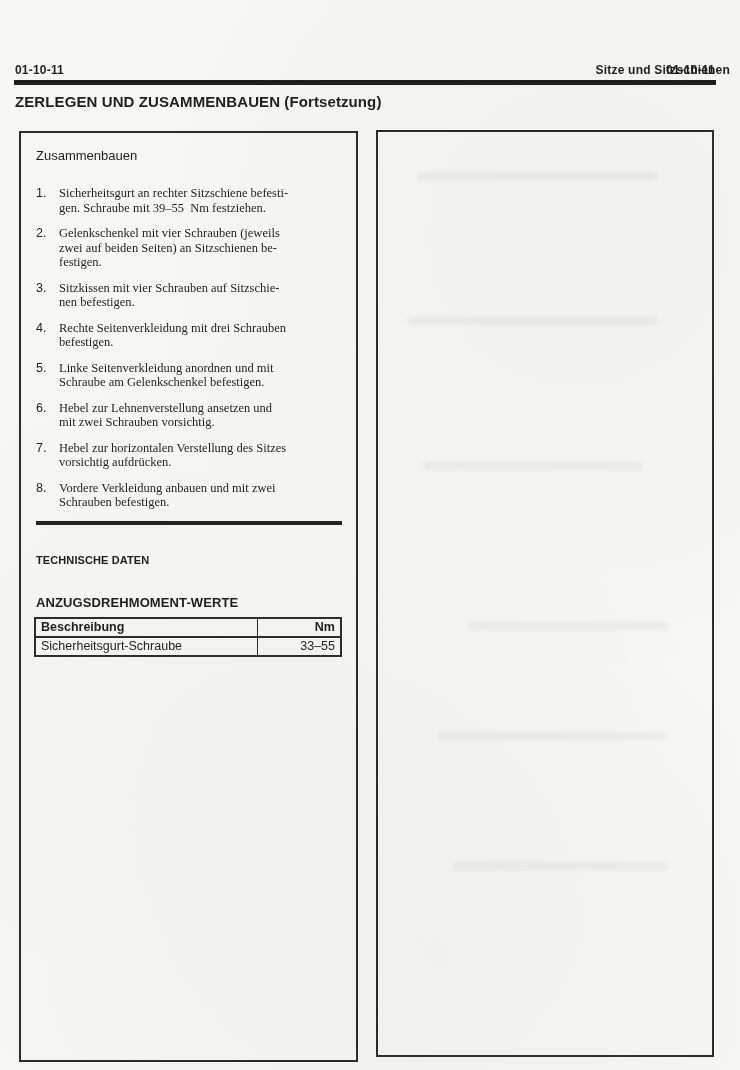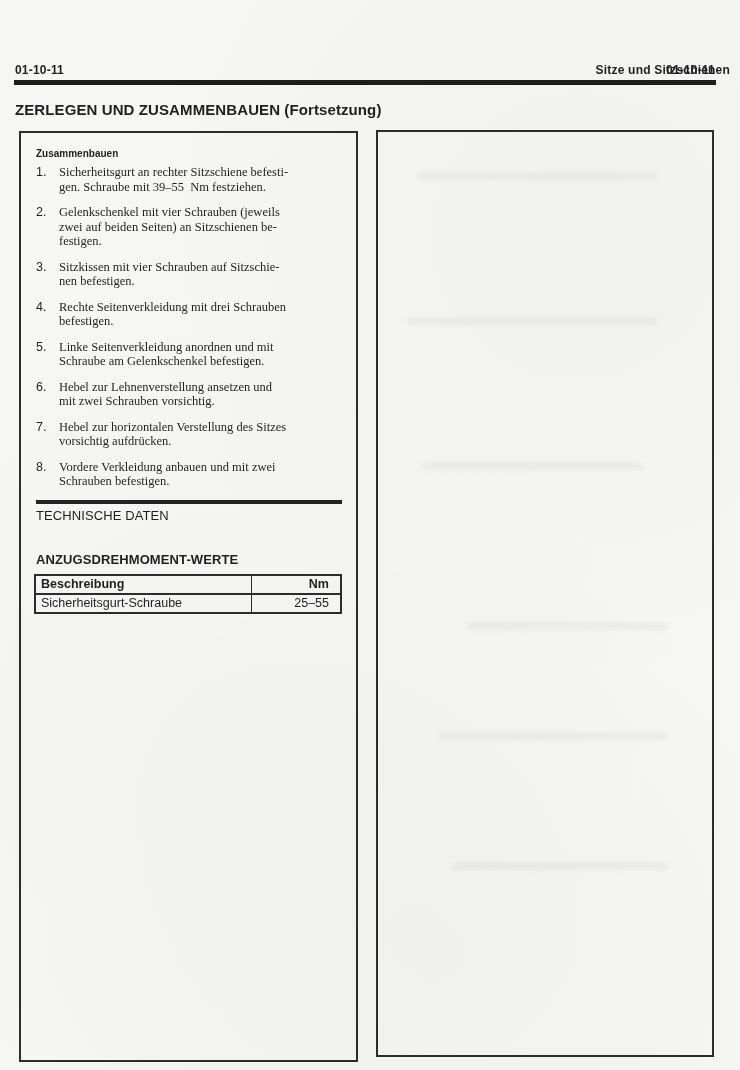--- a/index.html
+++ b/index.html
@@ -19,50 +19,50 @@
       radial-gradient(circle at 30% 70%, rgba(90,90,90,0.025), transparent 50%),
       radial-gradient(circle at 60% 90%, rgba(90,90,90,0.03), transparent 40%);
   }
 
   
   .hdr-code-left  { position: absolute; left: 15px;  top: 63px; font-size: 12px; font-weight: bold; letter-spacing: .2px; }
   .hdr-title     { position: absolute; left: 0; right: 10px; top: 63px; text-align: right; font-size: 12px; font-weight: bold; letter-spacing: .2px; }
   .hdr-code-right { position: absolute; right: 25px; top: 63px; font-size: 12px; font-weight: bold; letter-spacing: .2px; }
   .hdr-rule { position: absolute; left: 14px; top: 80px; width: 702px; height: 5px; background: #1d1d1d; }
 
-  .section-title { position: absolute; left: 15px; top: 101px; font-size: 15px; font-weight: bold; letter-spacing: .1px; }
+  .section-title { position: absolute; left: 15px; top: 93px; font-size: 15px; font-weight: bold; letter-spacing: .1px; }
 
   
   .left-panel {
     position: absolute; left: 19px; top: 131px;
     width: 339px; height: 931px;
     border: 2px solid #2c2c2c;
     box-sizing: border-box;
     padding: 15px 14px 0 15px;
   }
-  .assembly-heading { font-size: 10px; font-weight: bold; margin: 0 0 6px 0; }
+  .assembly-heading { font-size: 13px; font-weight: normal; margin: 0 0 23px 0; }
   .step { display: flex; margin: 0 0 11px 0; font-size: 12.5px; line-height: 14.5px; }
   .step-num { flex: none; width: 23px; }
   .step-text { white-space: pre-wrap; width: 283px; font-family: Liberation Serif, serif; }
 
   .thick-sep { height: 4px; background: #232323; margin-top: 0; }
 
-  .tech-heading   { font-size: 13px; font-weight: normal; margin: 4px 0 0 0; letter-spacing: .1px; }
+  .tech-heading   { font-size: 11px; font-weight: bold; margin: 29px 0 0 0; letter-spacing: .1px; }
   .torque-heading { font-size: 13px; font-weight: bold; margin: 29px 0 0 0; letter-spacing: .1px; }
 
   table.torque {
     border-collapse: collapse;
     margin: 7px 0 0 -2px;
     width: 308px;
     font-size: 12.5px;
     background: transparent;
   }
   table.torque th, table.torque td {
     border: 1.5px solid #2c2c2c;
-    padding: 1px 11px 2px 5px;
+    padding: 1px 5px 2px 5px;
     height: 14px;
   }
   table.torque { border: 2px solid #2c2c2c; }
   table.torque th { font-weight: bold; text-align: left; border-bottom: 2px solid #2c2c2c; }
   table.torque th.nm-col, table.torque td.nm-col { text-align: right; width: 72px; }
 
   
   .right-panel {
     position: absolute; left: 376px; top: 130px;
     width: 338px; height: 927px;
@@ -139,21 +139,21 @@
   <table class="torque">
     <thead>
       <tr>
         <th>Beschreibung</th>
         <th class="nm-col">Nm</th>
       </tr>
     </thead>
     <tbody>
       <tr>
         <td>Sicherheitsgurt-Schraube</td>
-        <td class="nm-col">25–55</td>
+        <td class="nm-col">33–55</td>
       </tr>
     </tbody>
   </table>
 </div>
 
 <div class="right-panel">
   <div class="bleed" style="left:40px; top:40px; width:240px; height:8px;"></div>
   <div class="bleed" style="left:30px; top:185px; width:250px; height:8px;"></div>
   <div class="bleed" style="left:45px; top:330px; width:220px; height:8px;"></div>
   <div class="bleed" style="left:90px; top:490px; width:200px; height:8px;"></div>

